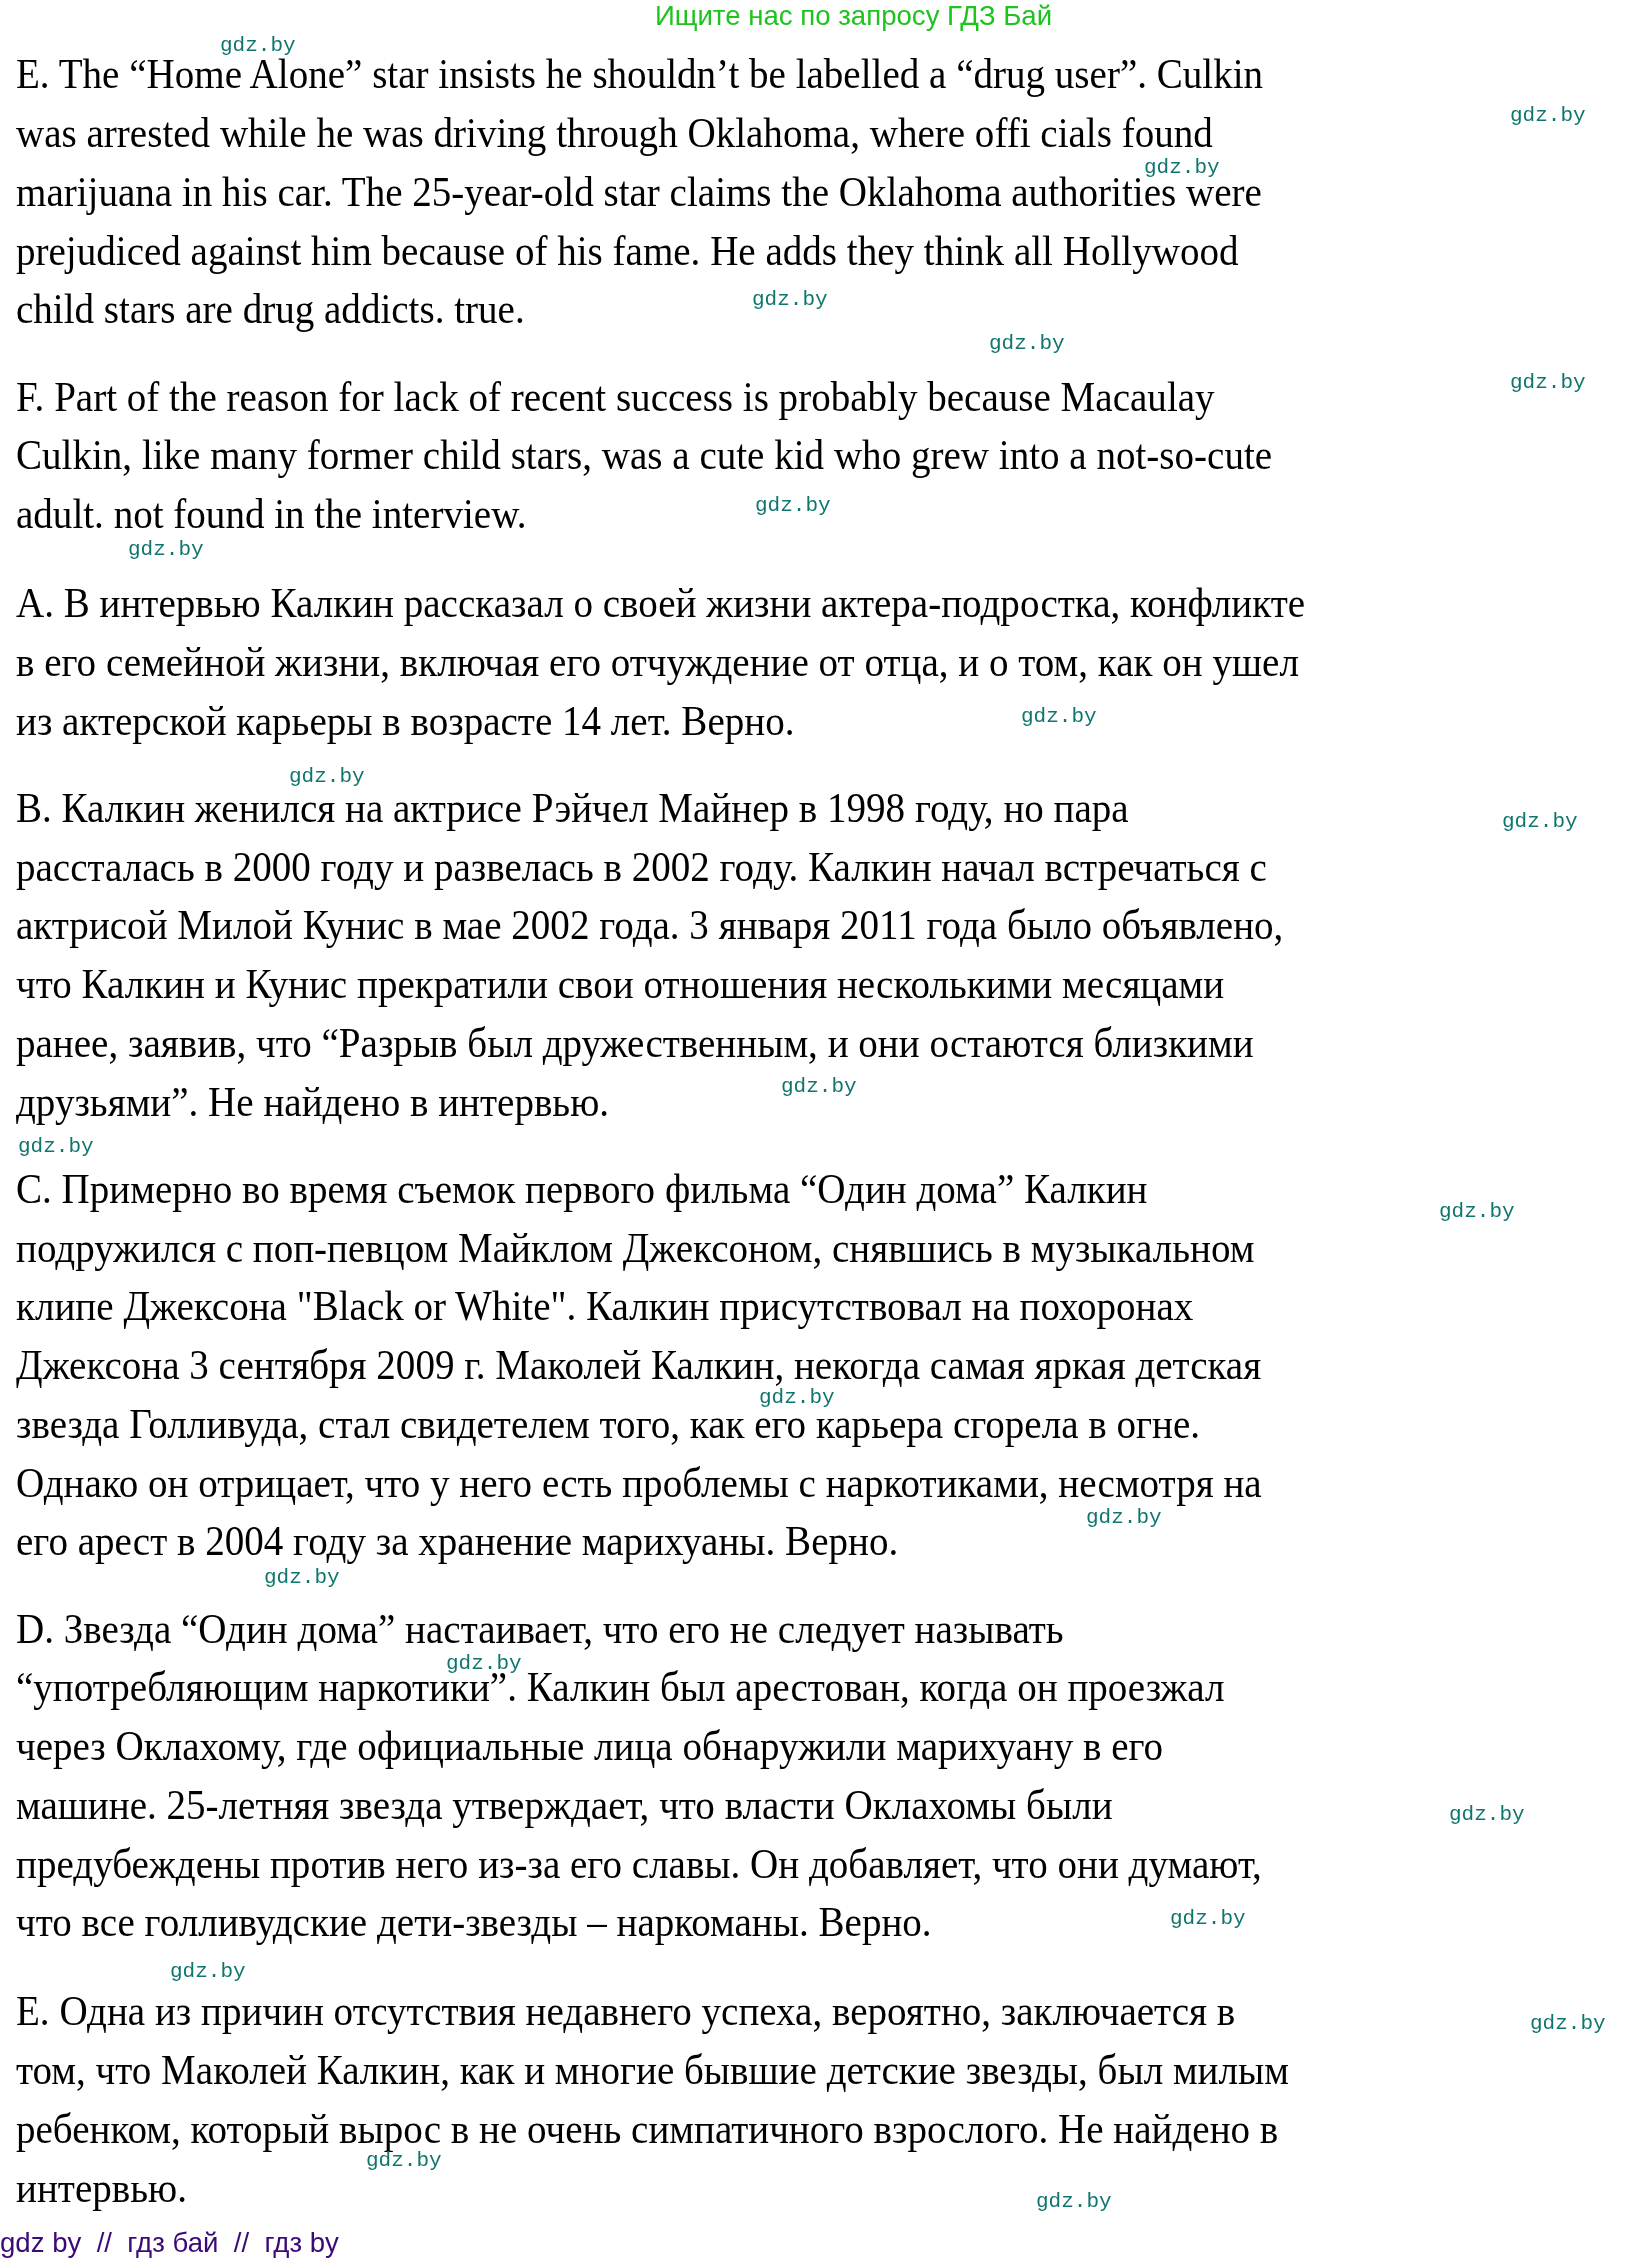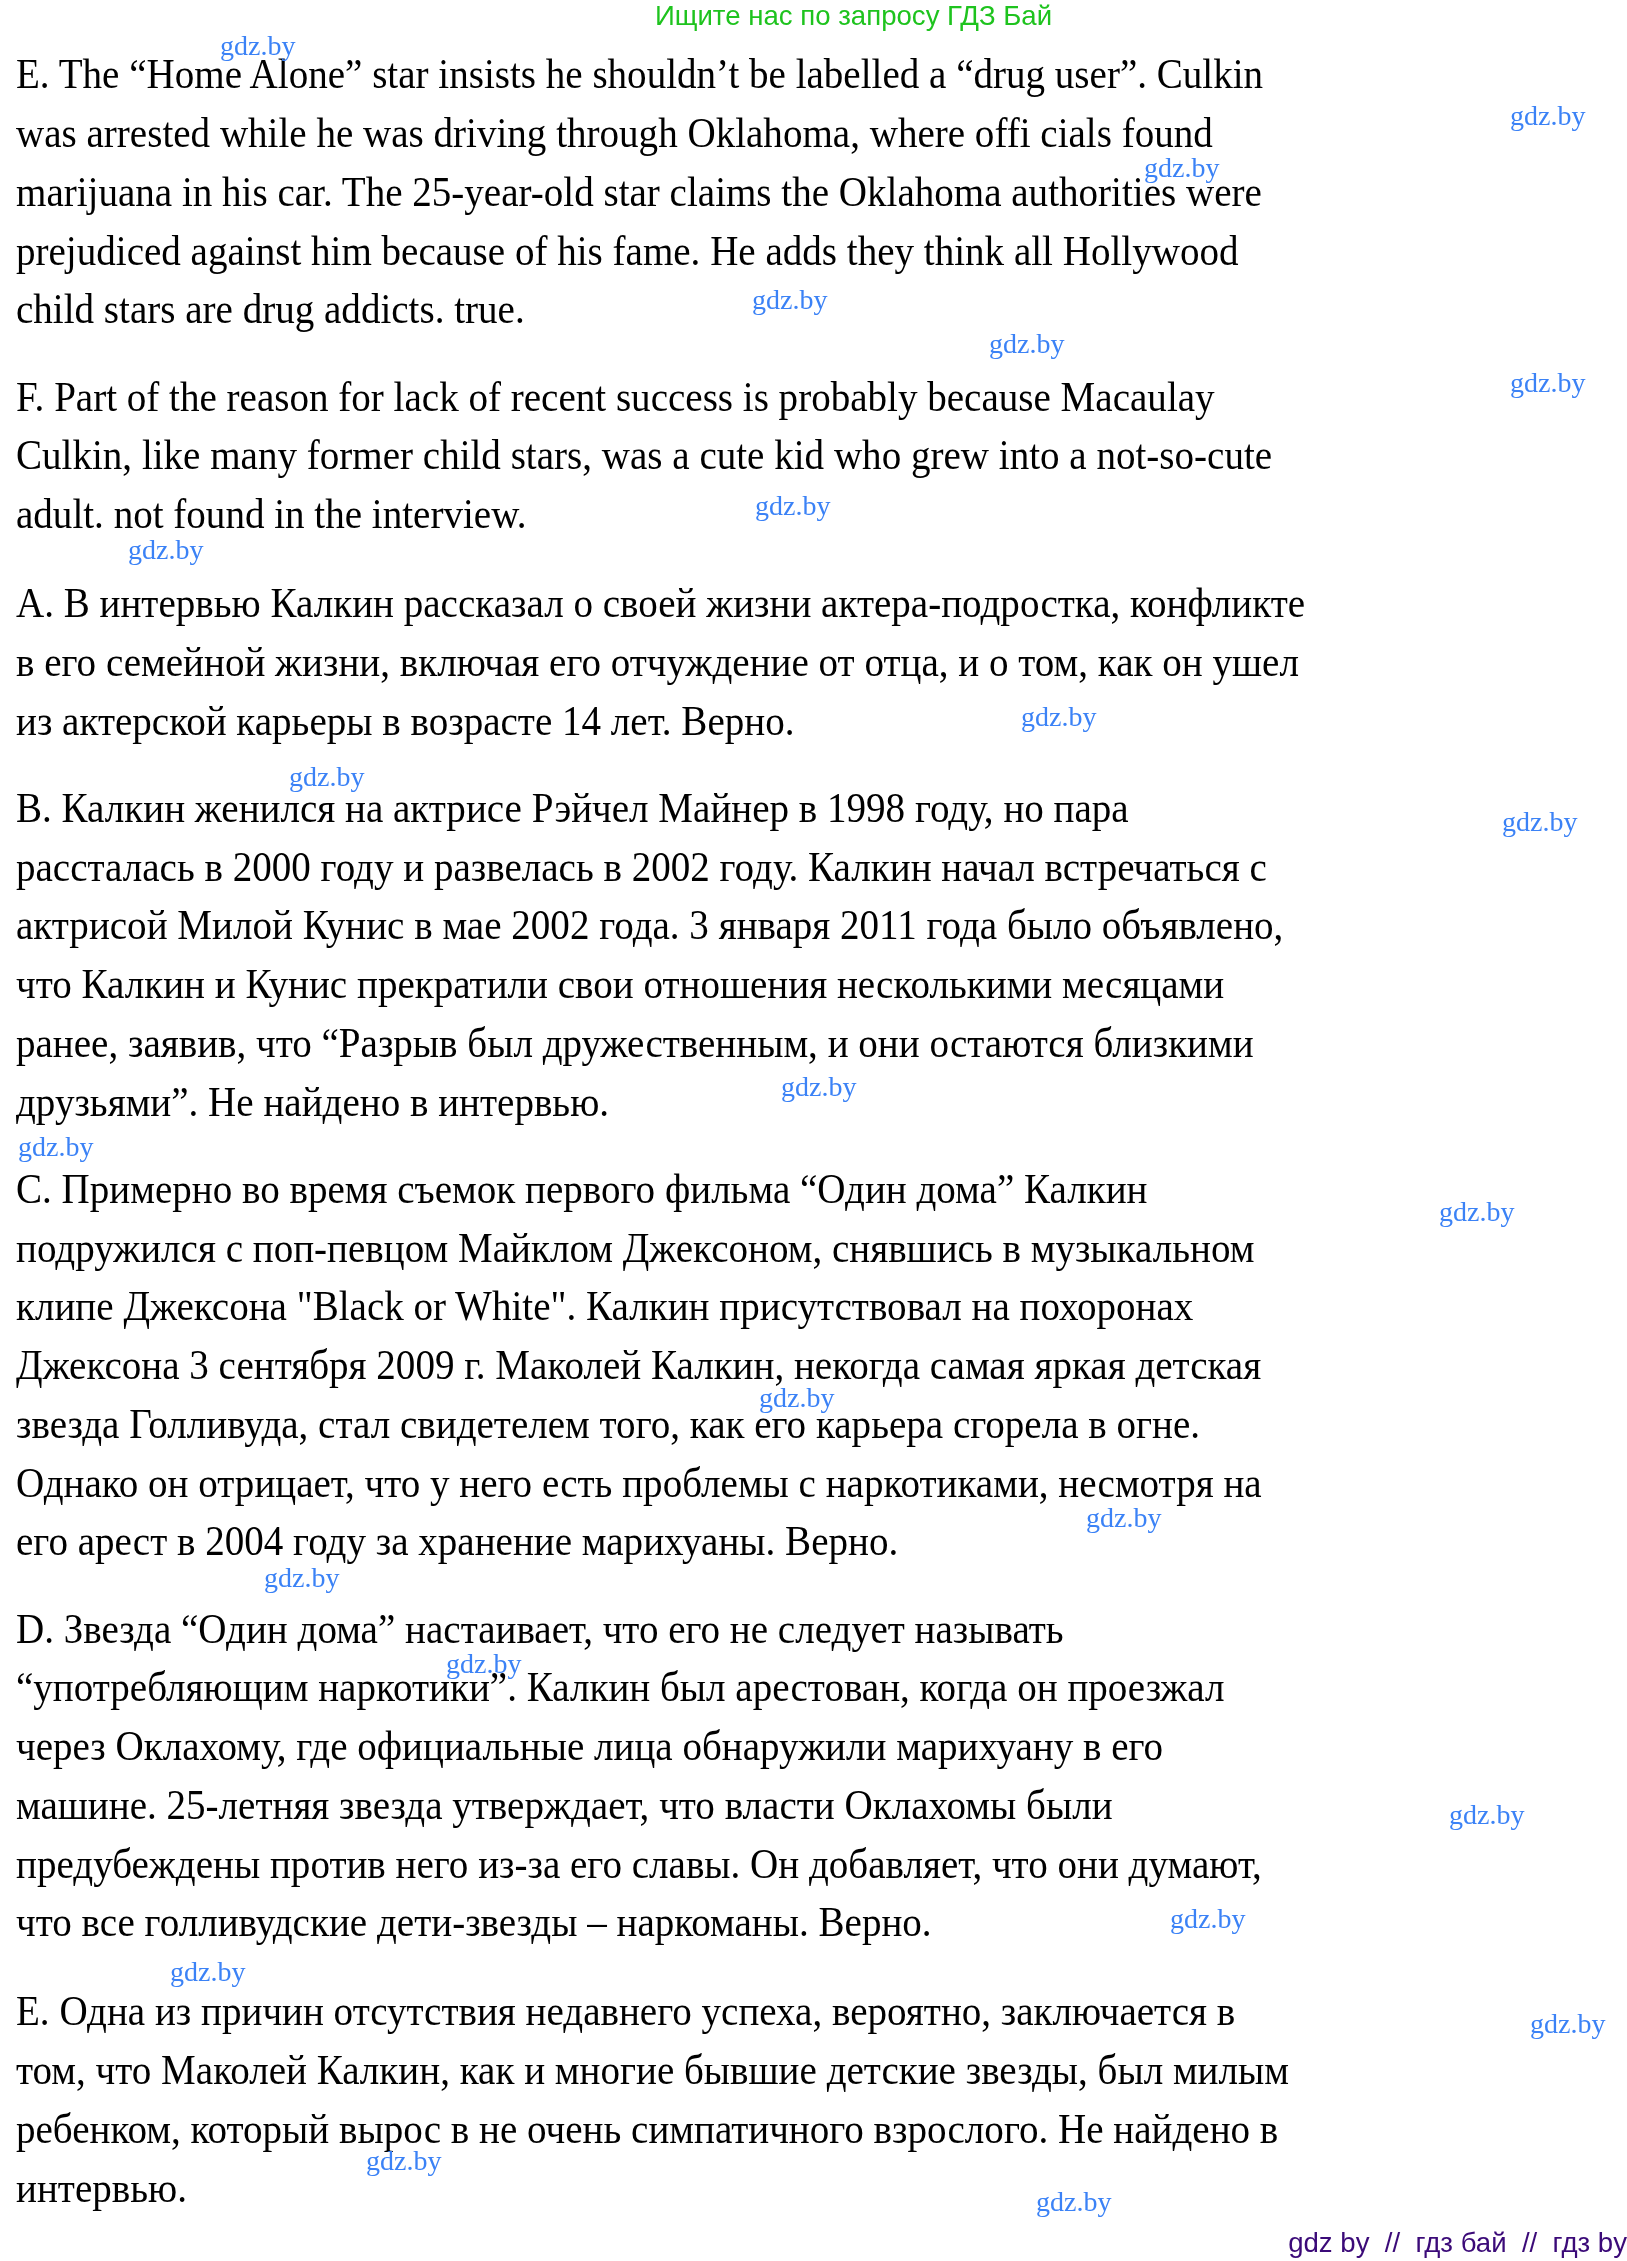--- a/index.html
+++ b/index.html
@@ -4,32 +4,32 @@
 <style>
   html, body { margin: 0; padding: 0; background: #ffffff; }
   body { width: 1627px; height: 2261px; position: relative; overflow: hidden; }
   .header {
     position: absolute; left: 0; top: 0; width: 1627px; height: 32px;
     text-align: center; font-family: "Liberation Sans", sans-serif;
     font-size: 27.6px; line-height: 32px; color: #1ec31e; padding-left: 40px;
   }
   .footer {
     position: absolute; left: 0; top: 2227px; width: 1627px; height: 32px;
-    text-align: right; font-family: "Liberation Sans", sans-serif;
+    text-align: left; font-family: "Liberation Sans", sans-serif;
     font-size: 27.6px; line-height: 32px; color: #3b0a78; white-space: pre;
   }
   .line {
     position: absolute; left: 16px;
     font-family: "Liberation Serif", serif; font-size: 42px;
     line-height: 49px; color: #000000; white-space: nowrap;
     transform-origin: left top; transform: scaleX(0.93);
   }
   .wm {
-    position: absolute; font-family: Liberation Serif, serif;
-    font-size: 28px; line-height: 24px; color: #3b82f6; white-space: nowrap;
+    position: absolute; font-family: Liberation Mono, monospace;
+    font-size: 21px; line-height: 24px; color: #0f766e; white-space: nowrap;
   }
 </style>
 </head>
 <body>
 
 <div class="header">Ищите нас по запросу ГДЗ Бай</div>
 
 <div class="line" style="top:50px">E. The “Home Alone” star insists he shouldn’t be labelled a “drug user”. Culkin</div>
 <div class="line" style="top:109px">was arrested while he was driving through Oklahoma, where offi cials found</div>
 <div class="line" style="top:168px">marijuana in his car. The 25-year-old star claims the Oklahoma authorities were</div>

